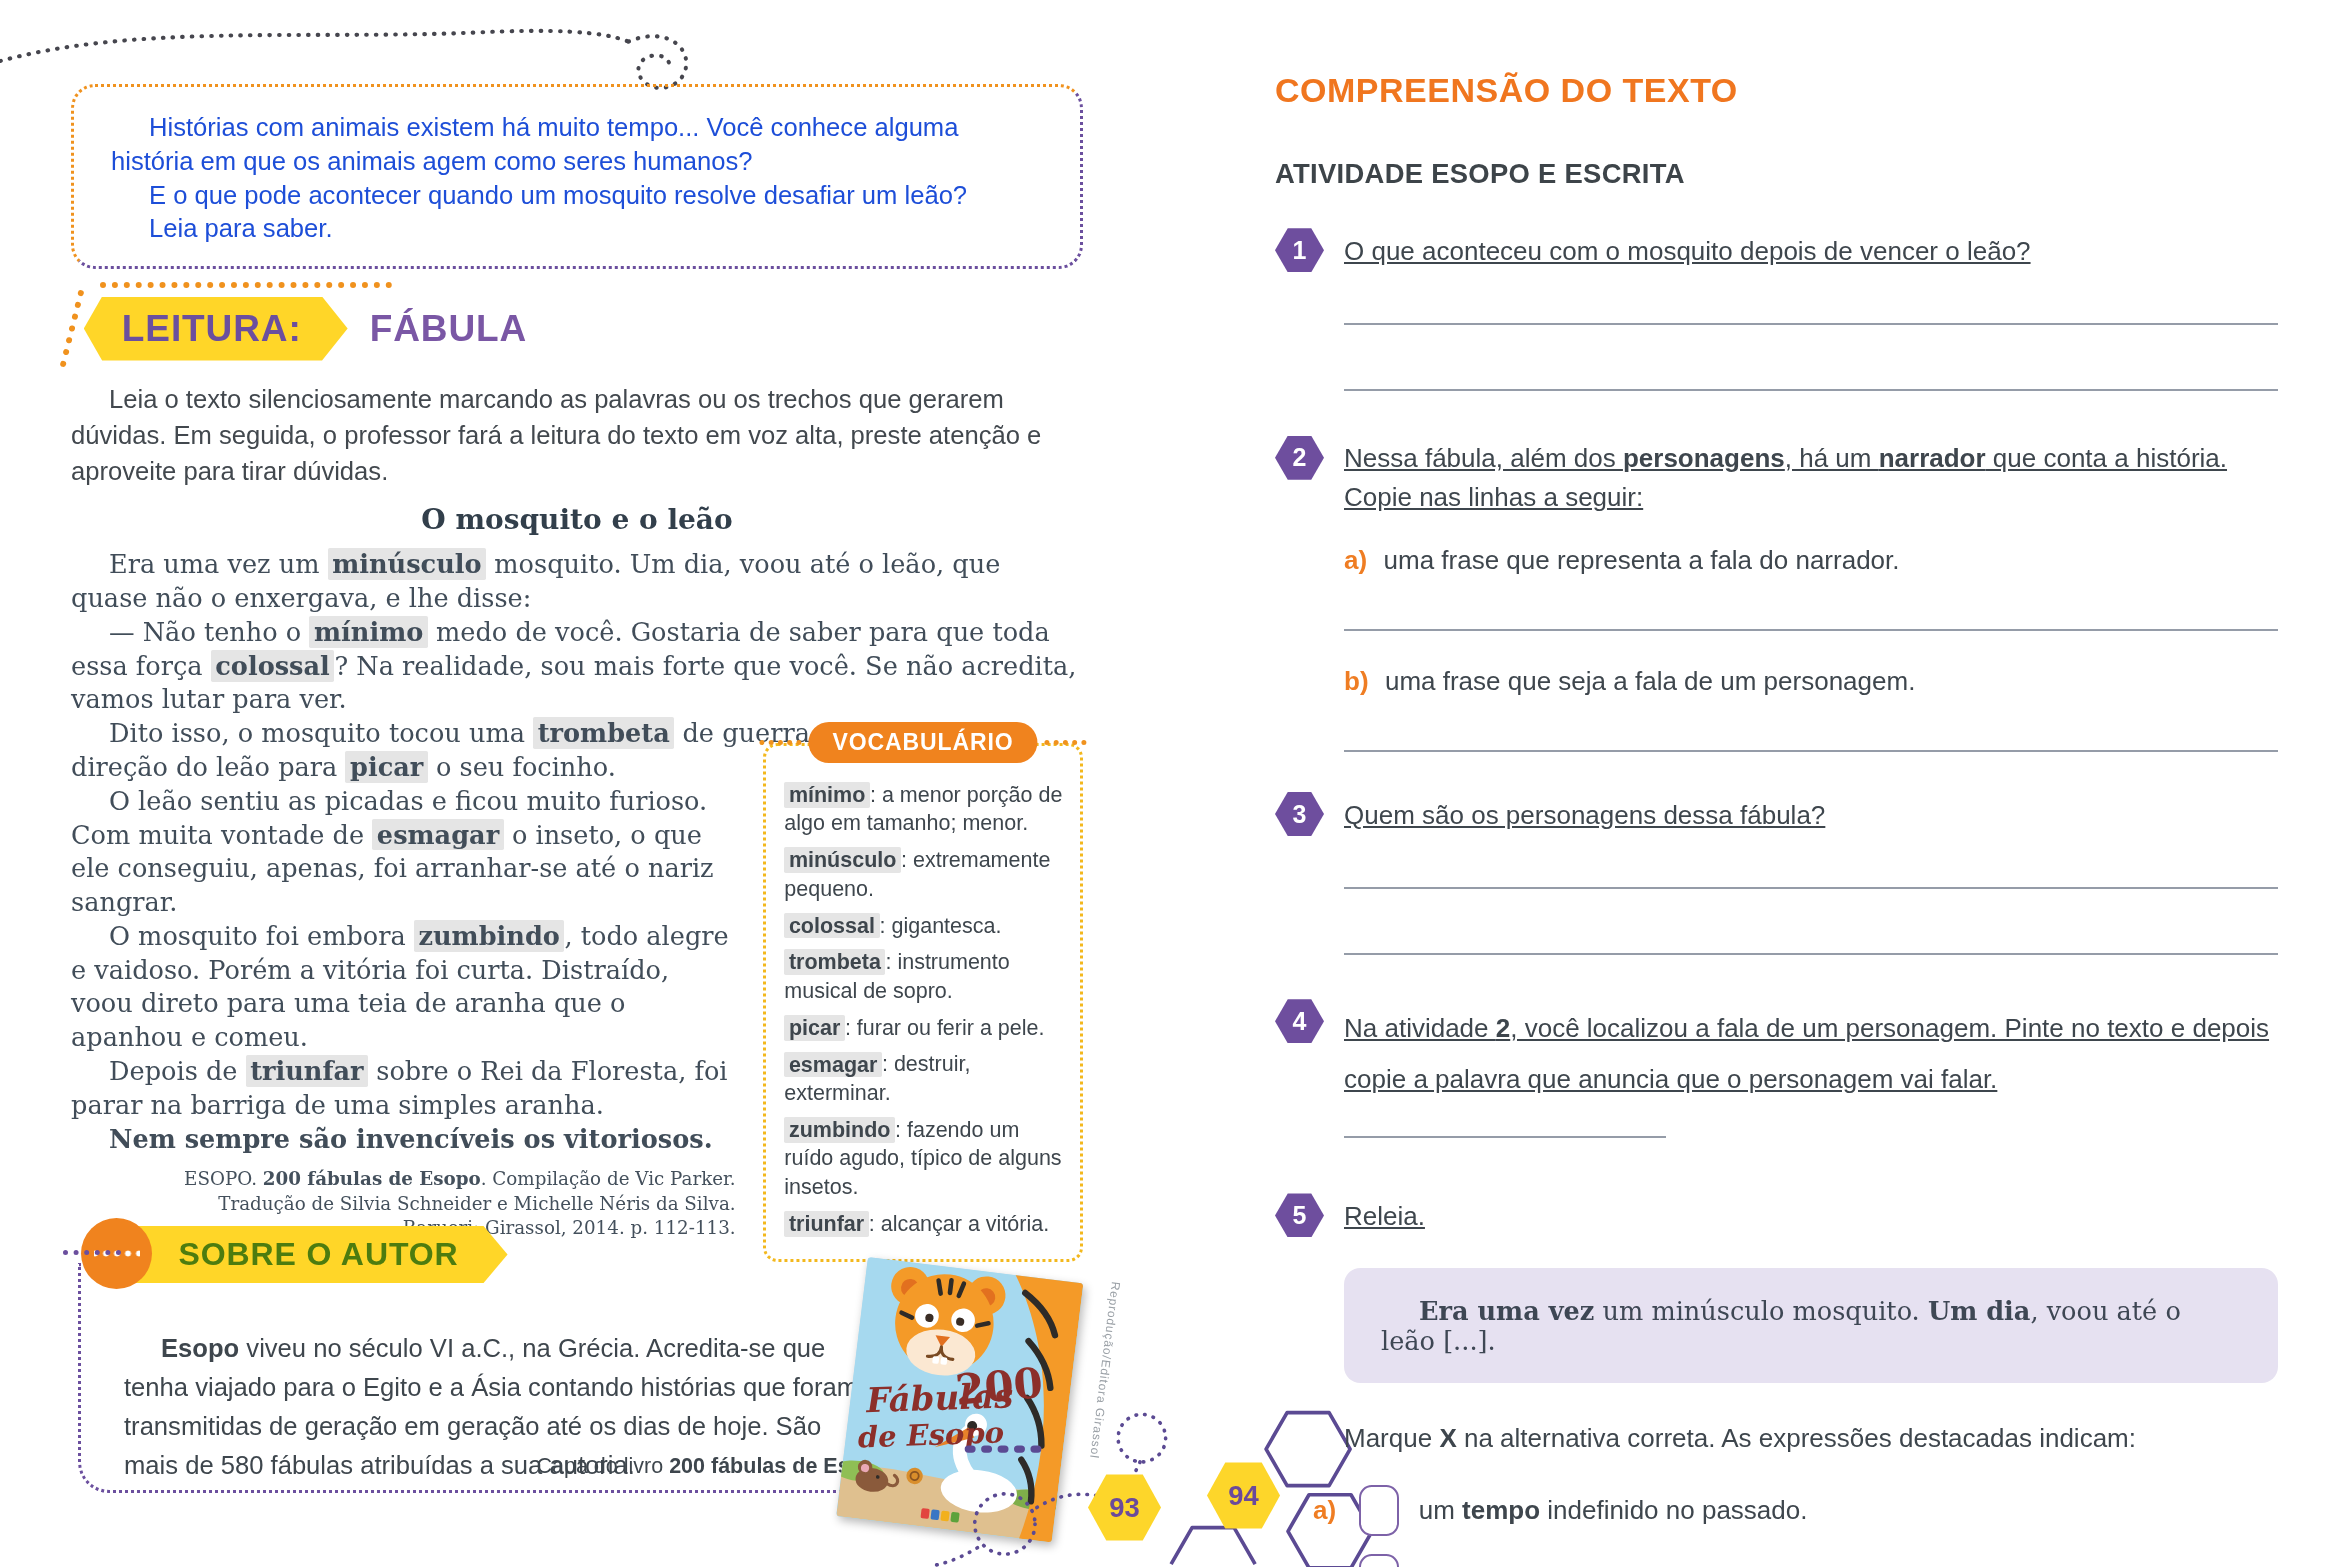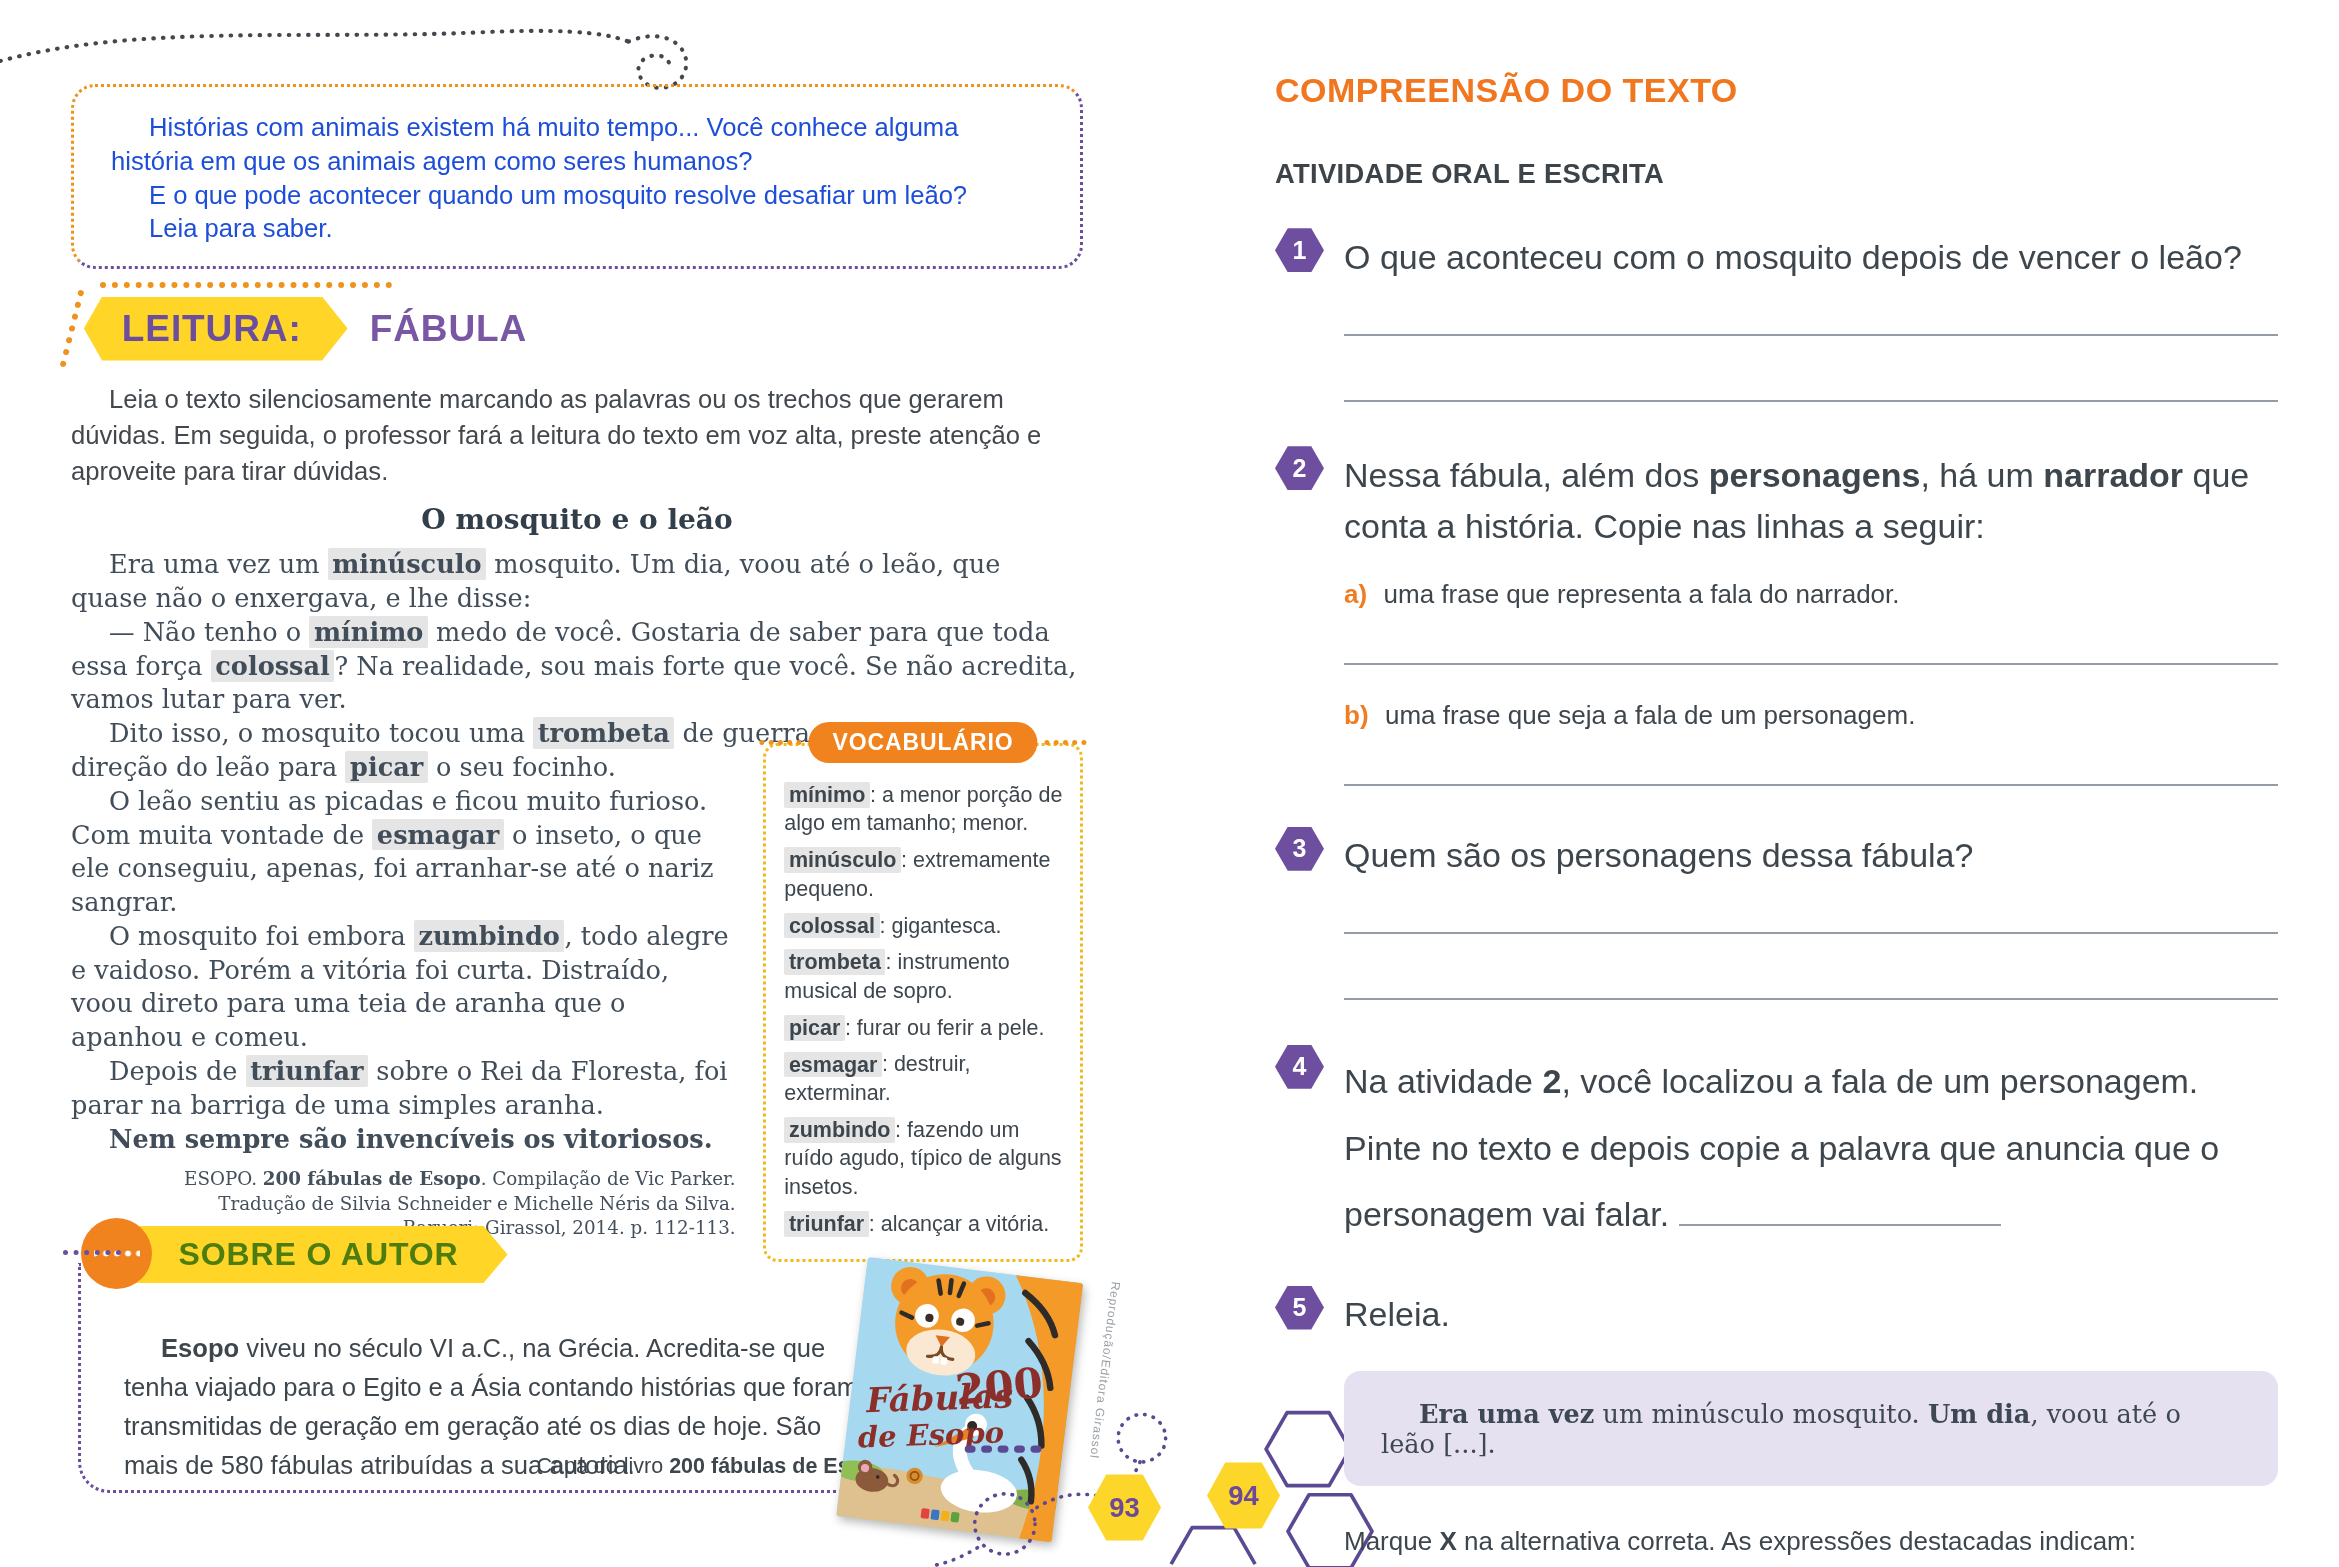--- a/index.html
+++ b/index.html
@@ -100,21 +100,21 @@
 
   
   .right-col { position:absolute; left:1275px; top:71px; width:1003px; }
   .r-heading { color:#f0761f; font-weight:700; font-size:34px; letter-spacing:0.5px; }
   .r-subheading { color:#3d4449; font-weight:800; font-size:27.4px; margin-top:48px; letter-spacing:0.3px; }
 
   .q { display:flex; gap:20px; align-items:flex-start; }
   .badge { flex:0 0 auto; width:49px; height:44px; background:#6e4e9e; color:#fff;
            font-weight:800; font-size:25px; display:flex; align-items:center; justify-content:center;
            clip-path:polygon(26% 0,74% 0,100% 50%,74% 100%,26% 100%,0 50%); margin-top:-3.7px; }
-  .qtext { font-size:34px; line-height:1.5; color:#3e464d; }
+  .qtext { font-size:26px; line-height:1.5; color:#3e464d;text-decoration:underline; }
   .qtext.tall { line-height:1.95; }
 
   .aline { margin-left:69px; border-bottom:2.3px solid #959ca8; height:0; }
   .inline-line { display:inline-block; width:322px; border-bottom:2.3px solid #959ca8; height:25.6px; vertical-align:baseline; }
 
   .sub { margin-left:69px; display:flex; gap:16.4px; font-size:26px; color:#3e464d; }
   .sub-letter { color:#ef7d23; font-weight:800; }
 
   .quote-box { margin-left:69px; margin-top:31px; background:#e6e1f1; border-radius:16.4px;
                padding:27.4px 37px; font-family:"DejaVu Serif", serif; font-size:25.6px;
@@ -274,21 +274,21 @@
     <path d="M322,196 L345,156 L391,156 L414,196"></path>
   </g>
 </svg>
 
 <div class="phex phex-93">93</div>
 <div class="phex phex-94">94</div>
 
 <div class="right-col">
 
   <div class="r-heading">COMPREENSÃO DO TEXTO</div>
-  <div class="r-subheading">ATIVIDADE ORAL E ESCRITA</div>
+  <div class="r-subheading">ATIVIDADE ESOPO E ESCRITA</div>
 
   <div class="q" style="margin-top:42px;">
     <div class="badge">1</div>
     <div class="qtext"><span>O que aconteceu com o mosquito depois de vencer o leão?</span></div>
   </div>
   <div class="aline" style="margin-top:51px;"></div>
   <div class="aline" style="margin-top:64px;"></div>
 
   <div class="q" style="margin-top:48px;">
     <div class="badge">2</div>

